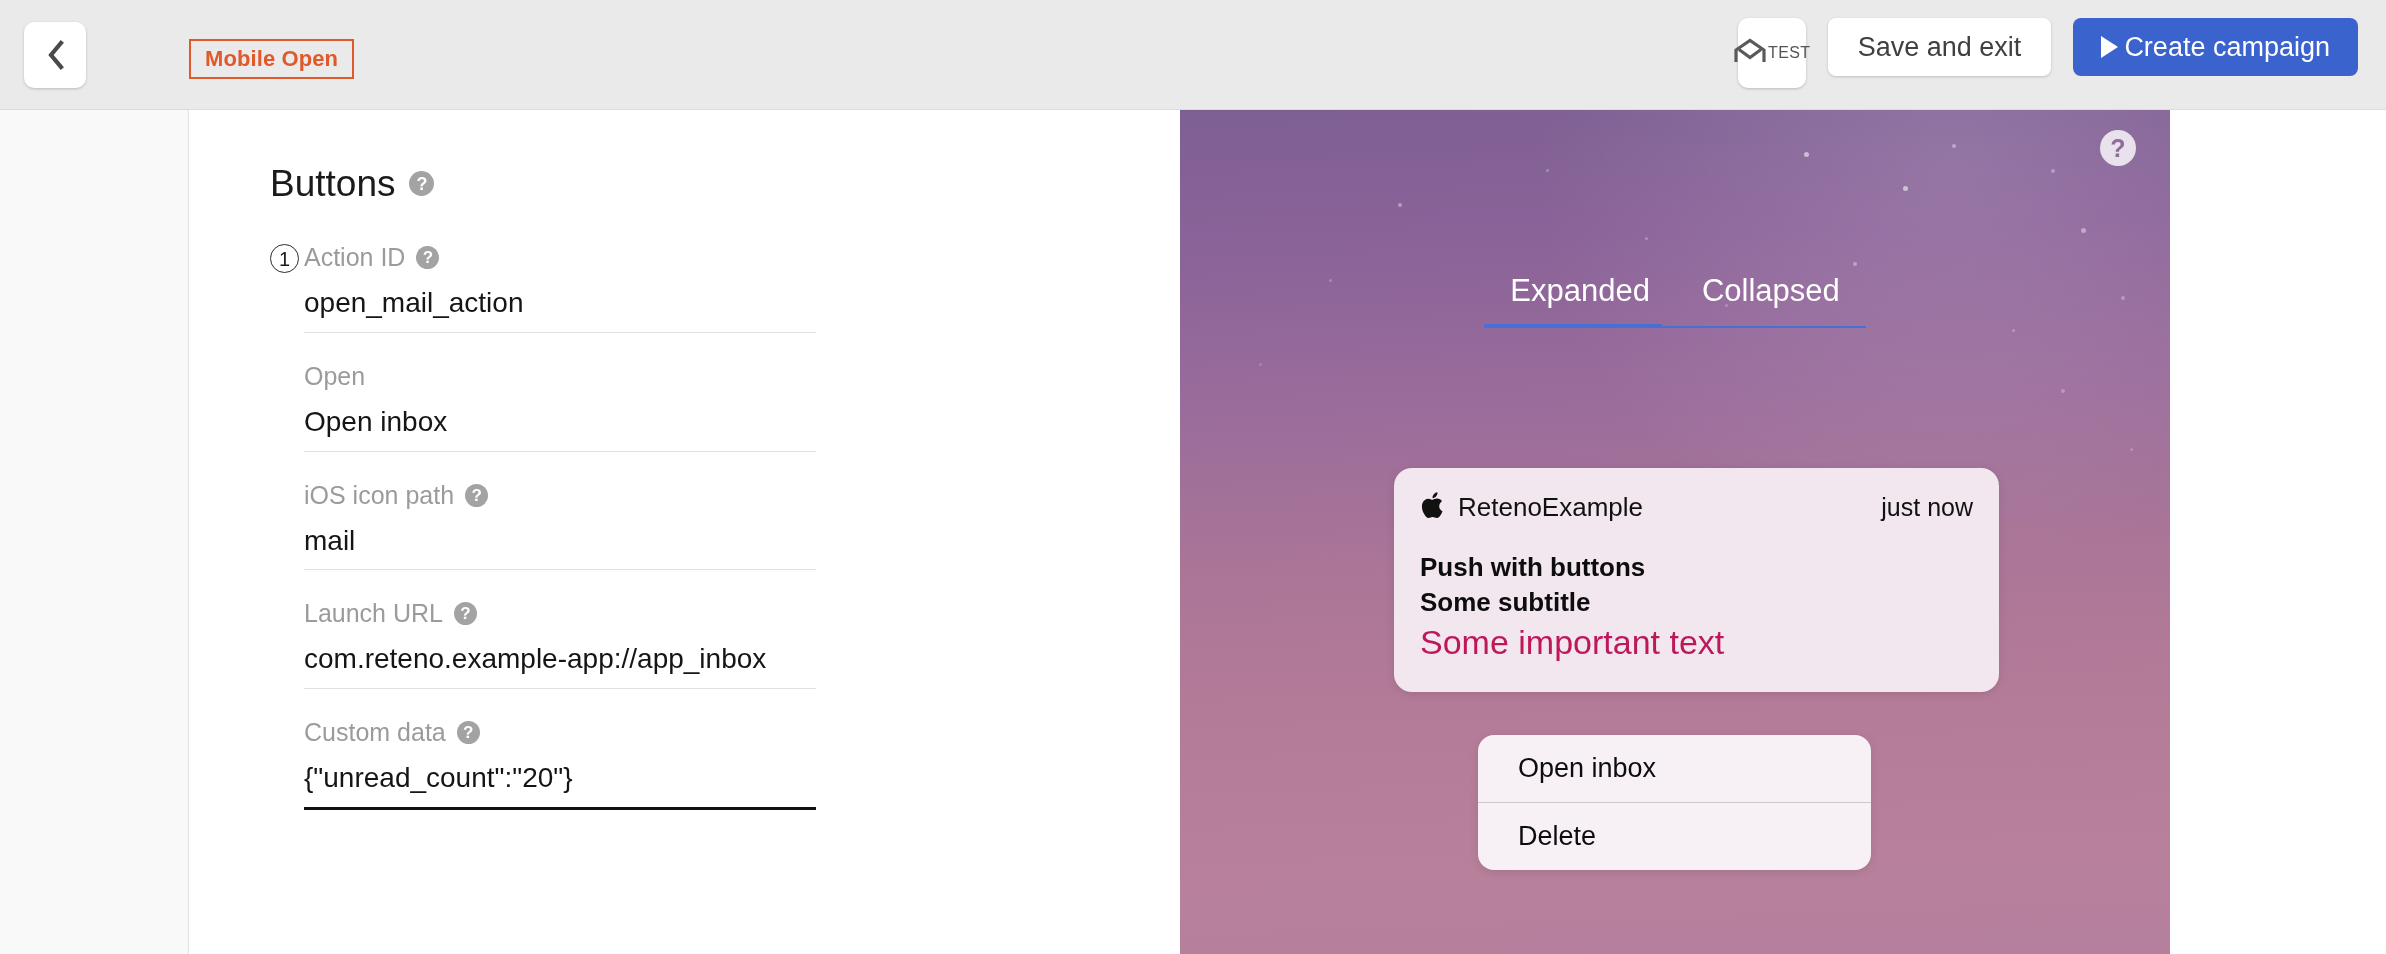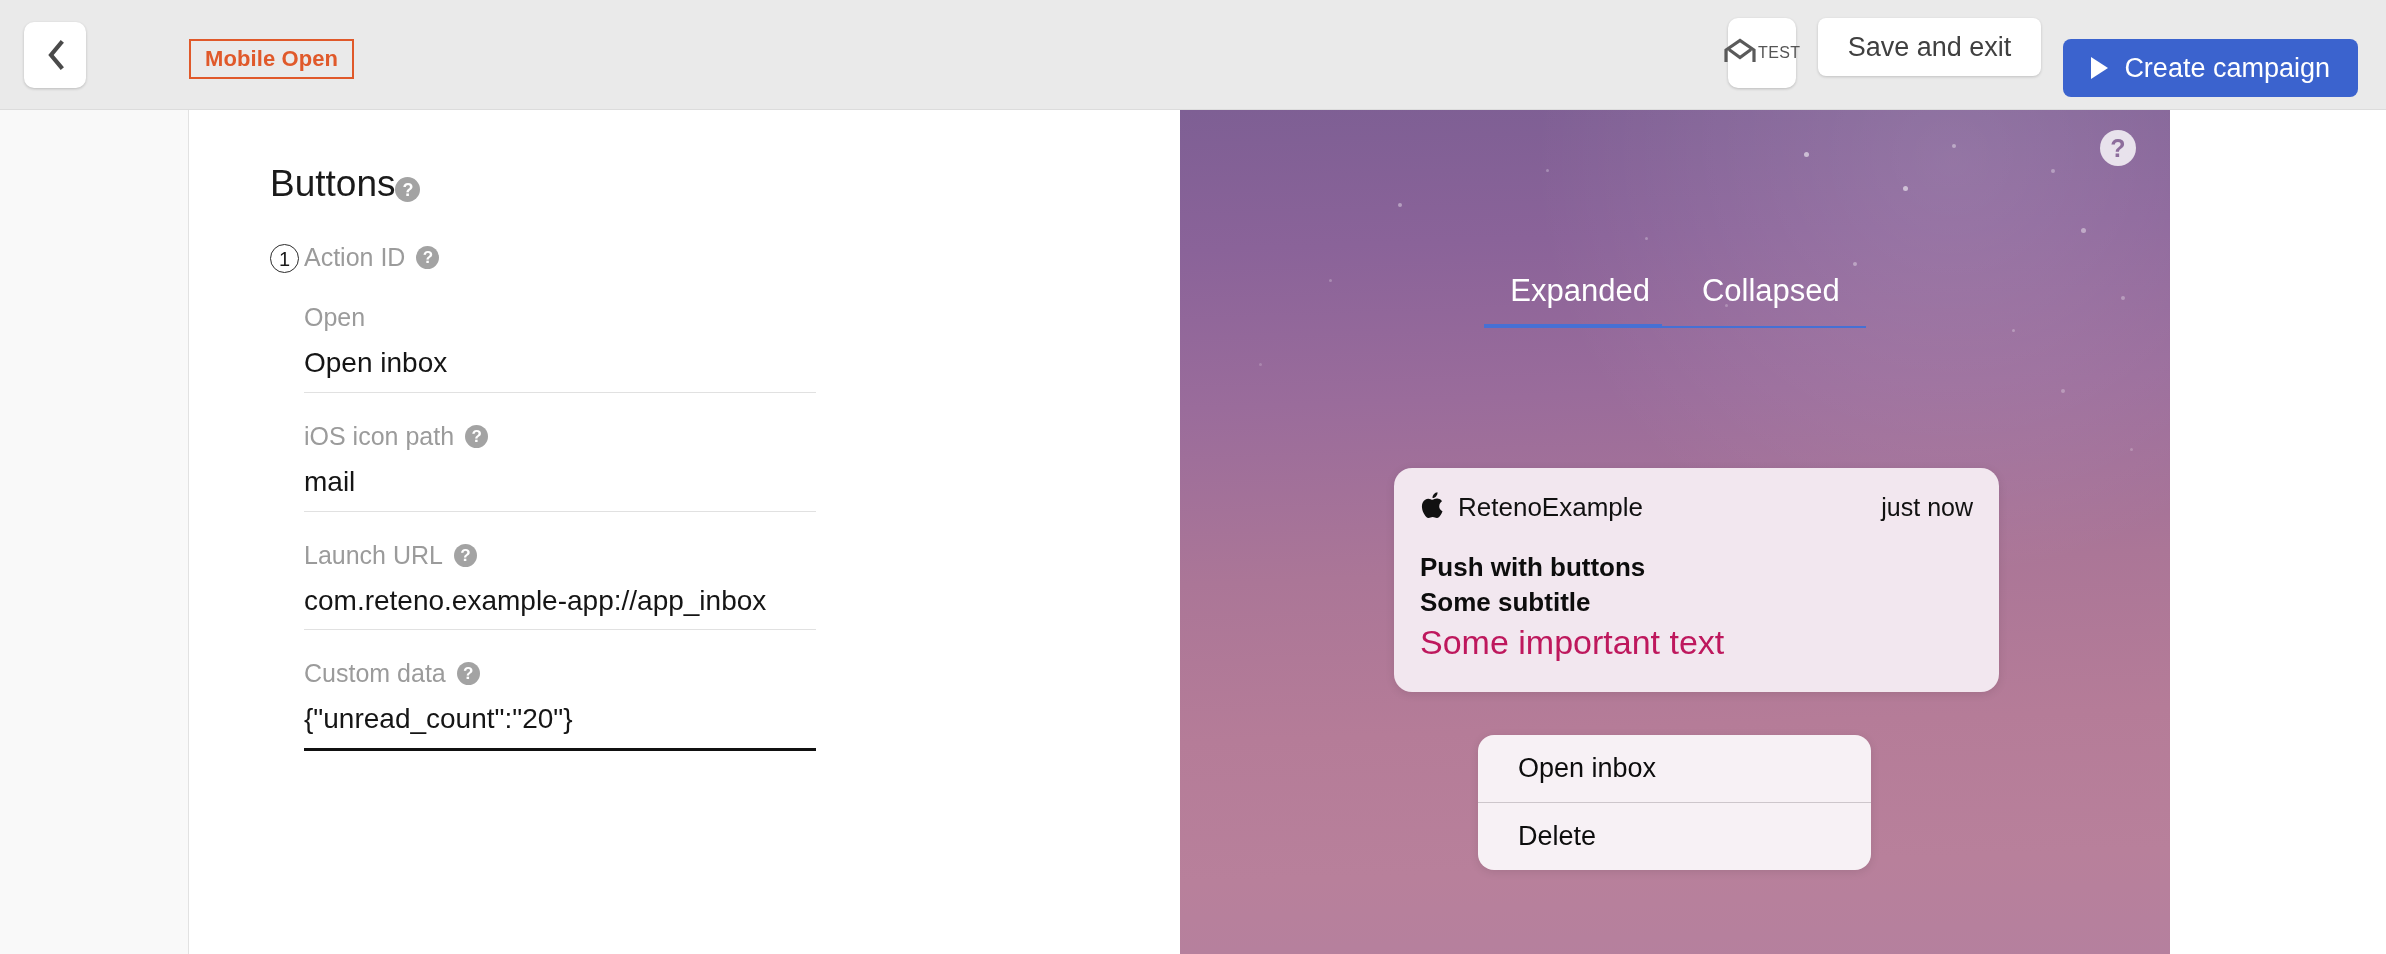--- a/index.html
+++ b/index.html
@@ -103,24 +103,23 @@
     height: 58px;
     padding: 0 28px;
     background: #3b63ce;
     border: none;
     border-radius: 8px;
     font-size: 27px;
     color: #ffffff;
     font-family: "Liberation Sans", sans-serif;
     display: flex;
     align-items: center;
-    gap: 16px;
+    gap: 6px;
     cursor: pointer;
     white-space: nowrap;
-    margin-top: 21px;
   }
   .play-tri {
     width: 0; height: 0;
     border-left: 17px solid #ffffff;
     border-top: 11px solid transparent;
     border-bottom: 11px solid transparent;
   }
 
   
   .body-area {
@@ -142,22 +141,22 @@
   .form-panel {
     position: absolute;
     left: 190px; top: 0;
     width: 990px; height: 844px;
     background: #ffffff;
     padding: 55px 0 0 80px;
   }
 
   .section-title-row {
     display: flex;
-    align-items: flex-end;
-    gap: 0;
+    align-items: center;
+    gap: 14px;
     margin-bottom: 39px;
   }
   .section-title {
     font-size: 37px;
     color: #1a1a1a;
     line-height: 1;
   }
 
   .help-icon {
     display: inline-flex;
@@ -436,20 +435,21 @@
 
         <div class="num-badge">1</div>
 
         <div class="fields">
 
           <div class="field">
             <div class="field-label-row">
               <span class="field-label">Action ID</span>
               <span class="help-icon">?</span>
             </div>
+            <input class="field-value" type="text" value="open_mail_action" style="">
           </div>
           <div class="field-gap"></div>
 
           <div class="field">
             <div class="field-label-row">
               <span class="field-label">Open</span>
             </div>
             <input class="field-value" type="text" value="Open inbox" style="">
           </div>
           <div class="field-gap"></div>

